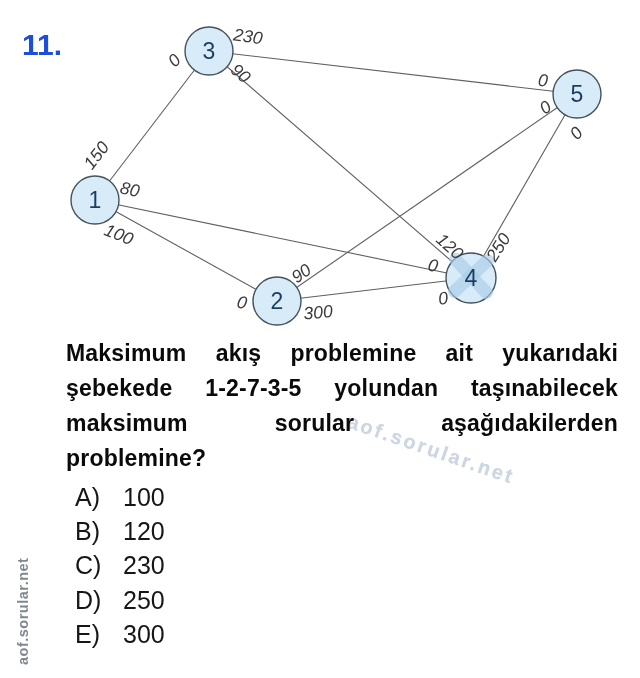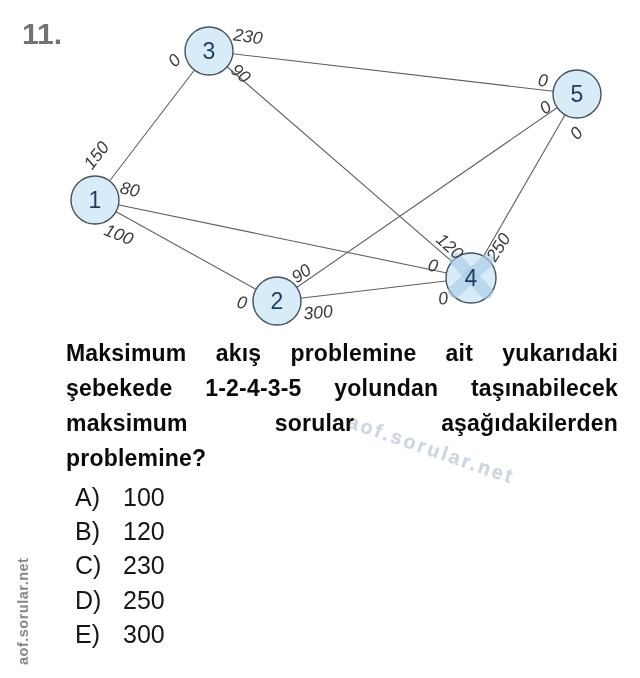--- a/index.html
+++ b/index.html
@@ -4,22 +4,22 @@
 <style>
   html, body { margin: 0; padding: 0; }
   body {
     width: 640px; height: 678px;
     background: #ffffff;
     font-family: "Liberation Sans", sans-serif;
     position: relative;
     overflow: hidden;
   }
   .qnum {
-    position: absolute; left: 22px; top: 17px;
-    font-size: 30px; font-weight: bold; color: #737373;
+    position: absolute; left: 22px; top: 28px;
+    font-size: 30px; font-weight: bold; color: #1d4ed8;
     z-index: 3;
   }
   #graph-svg {
     position: absolute; left: 0; top: 0;
     z-index: 2;
   }
   .watermark-diag {
     position: absolute; left: 352px; top: 410px;
     transform: rotate(19deg); transform-origin: 0 0;
     font-size: 20px; font-weight: bold; letter-spacing: 2.5px;
@@ -94,21 +94,21 @@
     <text fill="#3b3b3b" font-size="17.5px" font-style="italic" text-anchor="middle" dy="0.36em" font-family="&quot;Liberation Sans&quot;, sans-serif" transform="translate(241 73) rotate(41)">90</text>
     <text fill="#3b3b3b" font-size="17.5px" font-style="italic" text-anchor="middle" dy="0.36em" font-family="&quot;Liberation Sans&quot;, sans-serif" transform="translate(450 246) rotate(42)">120</text>
     <text fill="#3b3b3b" font-size="17.5px" font-style="italic" text-anchor="middle" dy="0.36em" font-family="&quot;Liberation Sans&quot;, sans-serif" transform="translate(498 247) rotate(-58)">250</text>
     <text fill="#3b3b3b" font-size="17.5px" font-style="italic" text-anchor="middle" dy="0.36em" font-family="&quot;Liberation Sans&quot;, sans-serif" transform="translate(576 133) rotate(-47)">0</text>
   </svg>
 
 <div class="watermark-diag">aof.sorular.net</div>
 
 <div class="question">
   <div class="qline">Maksimum akış problemine ait yukarıdaki</div>
-  <div class="qline">şebekede 1-2-4-3-5 yolundan taşınabilecek</div>
+  <div class="qline">şebekede 1-2-7-3-5 yolundan taşınabilecek</div>
   <div class="qline">maksimum sorular aşağıdakilerden</div>
   <div class="qline last">problemine?</div>
 </div>
 
 <div class="options">
   <div class="opt-row">
     <span class="opt-letter">A)</span>
     <span class="opt-value">100</span>
   </div>
   <div class="opt-row">

